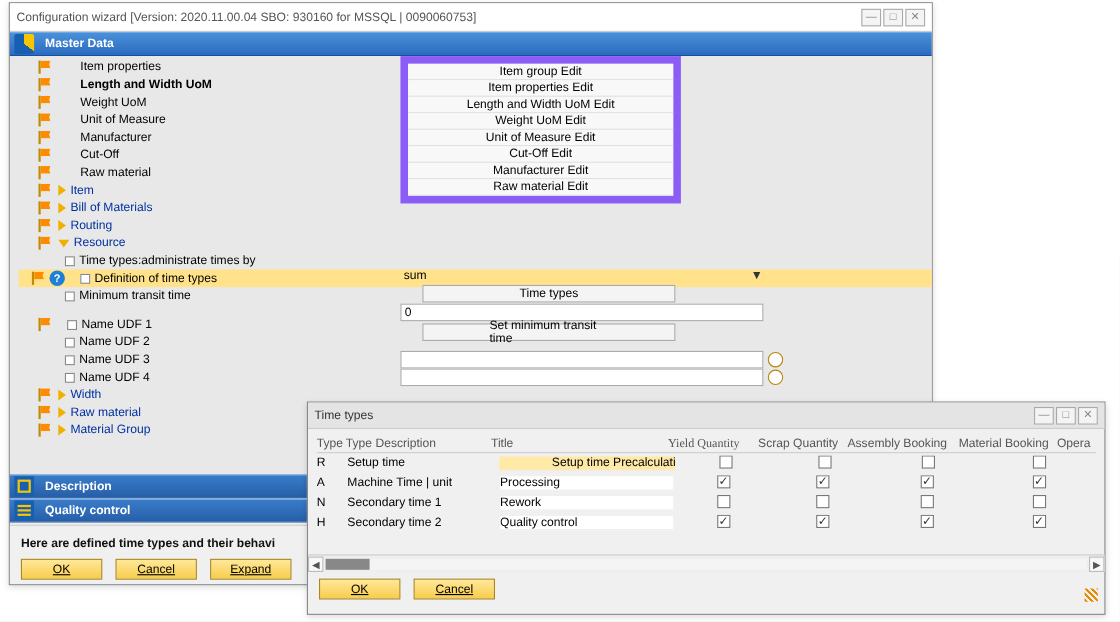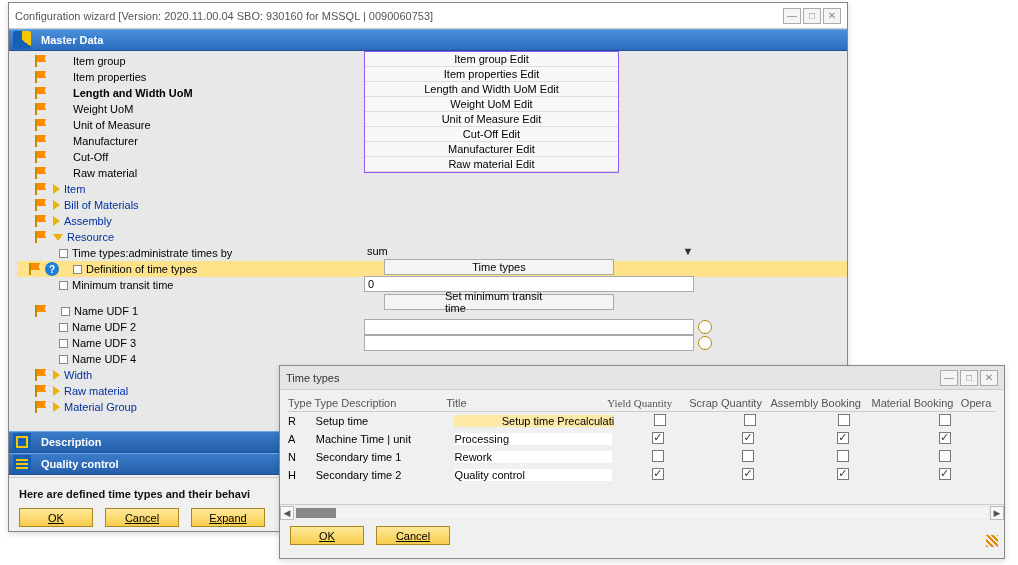--- a/index.html
+++ b/index.html
@@ -22,21 +22,21 @@
   .tri { width:0; height:0; margin:0 4px 0 2px; display:inline-block; }
   .tri.right { border-top:5px solid transparent; border-bottom:5px solid transparent; border-left:7px solid #f0b000; }
   .tri.down { border-left:5px solid transparent; border-right:5px solid transparent; border-top:7px solid #f0b000; }
   .sq { width:9px; height:9px; border:1px solid #888; background:#fff; margin:0 4px 0 2px; display:inline-block; }
   .blue-link { color: #0030a0; }
   .highlight { background: #ffe28a; }
   .help-badge { width:14px; height:14px; border-radius:50%; background:#1e7fd6; color:#fff; display:inline-flex; align-items:center; justify-content:center; font-weight:bold; margin-right:4px; font-size:10px;}
   .right-field { position:absolute; left:355px; height:16px; background:#fff; border:1px solid #aaa; display:flex; align-items:center; }
   .right-btn { position:absolute; left:355px; height:16px; background:#f4f4f4; border:1px solid #aaa; display:flex; align-items:center; justify-content:center; }
   .right-btn.txt { padding:0 60px; }
-  .edit-list { position:absolute; left:355px; top:35px; width:255px; border:1px solid #8b5cf6; background:#f8f8f8; }
+  .edit-list { position:absolute; left:355px; top:35px; width:255px; border:7px solid #8b5cf6; background:#f8f8f8; }
   .edit-list .edit-item { height:15px; border-bottom:1px solid #ddd; display:flex; align-items:center; justify-content:center; background:#f8f8f8; }
   .dd-arrow { position:absolute; left:672px; width:14px; height:16px; display:flex; align-items:center; justify-content:center; color:#333; }
   .gear-icon { width:14px; height:14px; border-radius:50%; border:1px solid #b8860b; position:relative; background:#fff; }
   .gear-ext { position:absolute; left:687px; width:18px; height:16px; display:flex; align-items:center; justify-content:center; }
   .footer { position:absolute; left:0; right:0; bottom:0; height:54px; background:#f0f0f0; border-top:1px solid #ccc; padding:4px 10px; }
   .footer-text { font-weight:bold; color:#111; margin:6px 0 8px 0;}
   .btnrow { display:flex; gap:12px; }
   .sap-btn { width:74px; height:19px; background:linear-gradient(#ffe89a,#f8cd4c); border:1px solid #aa8820; display:flex; align-items:center; justify-content:center; text-decoration:underline; }
   .sap-btn:first-letter { text-decoration:underline; }
   .section-chip-1 { width:18px; height:18px; background: conic-gradient(#f7c600 0 35%, #175fb0 35% 100%); border-radius:2px; }
@@ -81,25 +81,20 @@
 
       <div class="section-bar">
         <span class="chip section-chip-1"></span>
         <span>Master Data</span>
       </div>
 
       <div class="tree-area" style="position:relative; height:380px;">
         <div class="tree-row" style="padding-left:18px;">
             <span class="flag"></span>
             <span style="width:22px;"></span>
-            <span>Item group</span>
-          </div>
-        <div class="tree-row" style="padding-left:18px;">
-            <span class="flag"></span>
-            <span style="width:22px;"></span>
             <span>Item properties</span>
           </div>
         <div class="tree-row" style="padding-left:18px;font-weight:bold;">
             <span class="flag"></span>
             <span style="width:22px;"></span>
             <span>Length and Width UoM</span>
           </div>
         <div class="tree-row" style="padding-left:18px;">
             <span class="flag"></span>
             <span style="width:22px;"></span>
@@ -131,21 +126,21 @@
             <span class="blue-link">Item</span>
           </div>
         <div class="tree-row" style="padding-left:18px;">
             <span class="flag"></span>
             <span class="tri right"></span>
             <span class="blue-link">Bill of Materials</span>
           </div>
         <div class="tree-row" style="padding-left:18px;">
             <span class="flag"></span>
             <span class="tri right"></span>
-            <span class="blue-link">Assembly</span>
+            <span class="blue-link">Routing</span>
           </div>
         <div class="tree-row" style="padding-left:18px;">
             <span class="flag"></span>
             <span class="tri down"></span>
             <span class="blue-link">Resource</span>
           </div>
         <div class="tree-row" style="padding-left:40px;">
             <span class="sq"></span>
             <span>Time types:administrate times by</span>
           </div>

